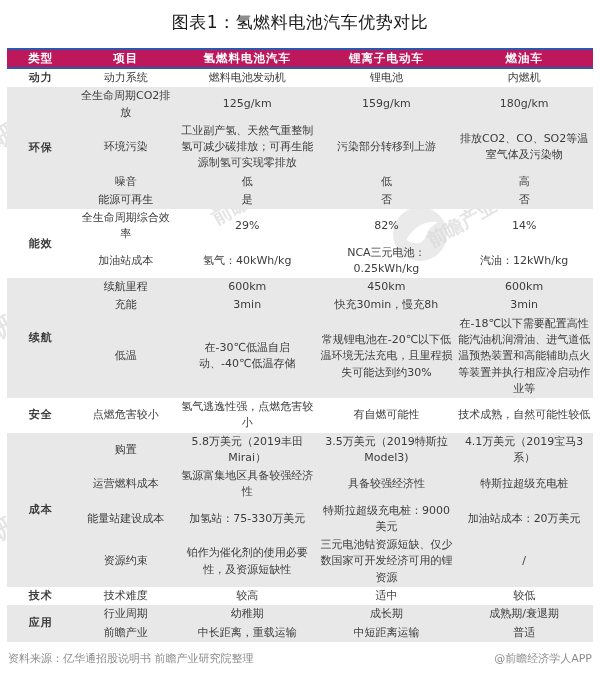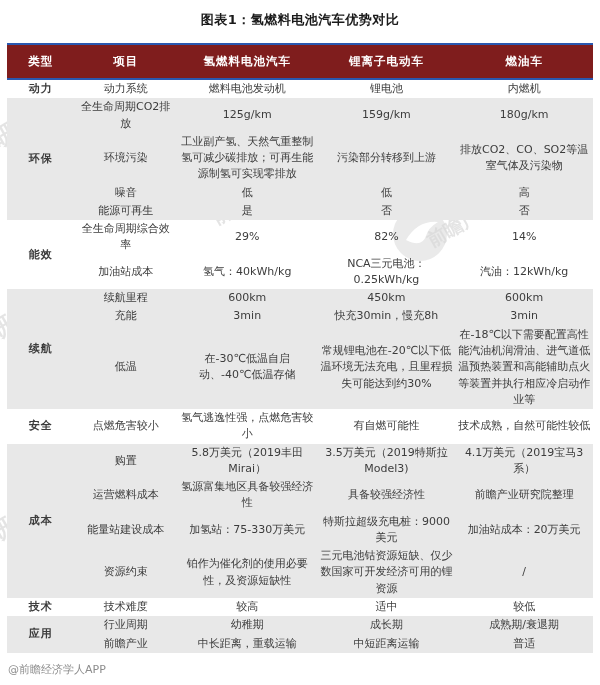--- a/index.html
+++ b/index.html
@@ -2,34 +2,34 @@
 <html><head>
 <meta charset="utf-8">
 <style>
   html,body{margin:0;padding:0;}
   body{
     width:600px;height:685px;background:#ffffff;
     font-family:"DejaVu Sans","Liberation Sans",sans-serif;
     position:relative;overflow:hidden;color:#3c3c3c;
   }
   .title{
-    text-align:center;font-size:13px;font-weight:bold;color:#1a1a1a;
+    text-align:center;font-size:17px;font-weight:normal;color:#1a1a1a;
     padding-top:11px;margin:0 0 14px 0;letter-spacing:.5px;
   }
   .table-wrap{margin:0 7px;position:relative;z-index:2;}
   table{
     width:100%;border-collapse:collapse;table-layout:fixed;
     font-size:11px;text-align:center;color:#3c3c3c;
   }
   col.c-type{width:11.5%;} col.c-item{width:17.5%;}
   col.c-h2{width:24%;} col.c-li{width:23.5%;} col.c-fuel{width:23.5%;}
   thead th{
-    background:#7f1d1d;color:#ffffff;font-weight:bold;font-size:11.5px;
+    background:#be185d;color:#ffffff;font-weight:bold;font-size:11.5px;
     border-top:2px solid #2A58B0;border-bottom:2px solid #2A58B0;
-    padding:9px 0;letter-spacing:1px;
+    padding:1px 0;letter-spacing:1px;
   }
   tbody td{padding:1px 2px;line-height:1.48;vertical-align:middle;}
   tr.shaded td{background:#E8E8E8;}
   td.cat{font-weight:bold;letter-spacing:1px;font-family:Liberation Mono, monospace;}
   .footer{
     margin:9px 8px 0 8px;display:flex;justify-content:space-between;
     font-size:11px;color:#8c8c8c;position:relative;z-index:2;
   }
   
   .wm{
@@ -164,21 +164,21 @@
           <td rowspan="4" class="cat">成本</td>
           <td>购置</td>
           <td>5.8万美元（2019丰田Mirai）</td>
           <td>3.5万美元（2019特斯拉Model3)</td>
           <td>4.1万美元（2019宝马3系）</td>
         </tr>
         <tr class="shaded">
           <td>运营燃料成本</td>
           <td>氢源富集地区具备较强经济性</td>
           <td>具备较强经济性</td>
-          <td>前瞻产业研究院整理</td>
+          <td>特斯拉超级充电桩</td>
         </tr>
         <tr class="shaded">
           <td>能量站建设成本</td>
           <td>加氢站：75-330万美元</td>
           <td>特斯拉超级充电桩：9000美元</td>
           <td>加油站成本：20万美元</td>
         </tr>
         <tr class="shaded">
           <td>资源约束</td>
           <td>铂作为催化剂的使用必要性，及资源短缺性</td>
@@ -203,14 +203,15 @@
           <td>前瞻产业</td>
           <td>中长距离，重载运输</td>
           <td>中短距离运输</td>
           <td>普适</td>
         </tr>
       </tbody>
   </table>
 </div>
 
 <div class="footer">
+  <span>资料来源：亿华通招股说明书 前瞻产业研究院整理</span>
   <span>@前瞻经济学人APP</span>
 </div>
 
 </body></html>

